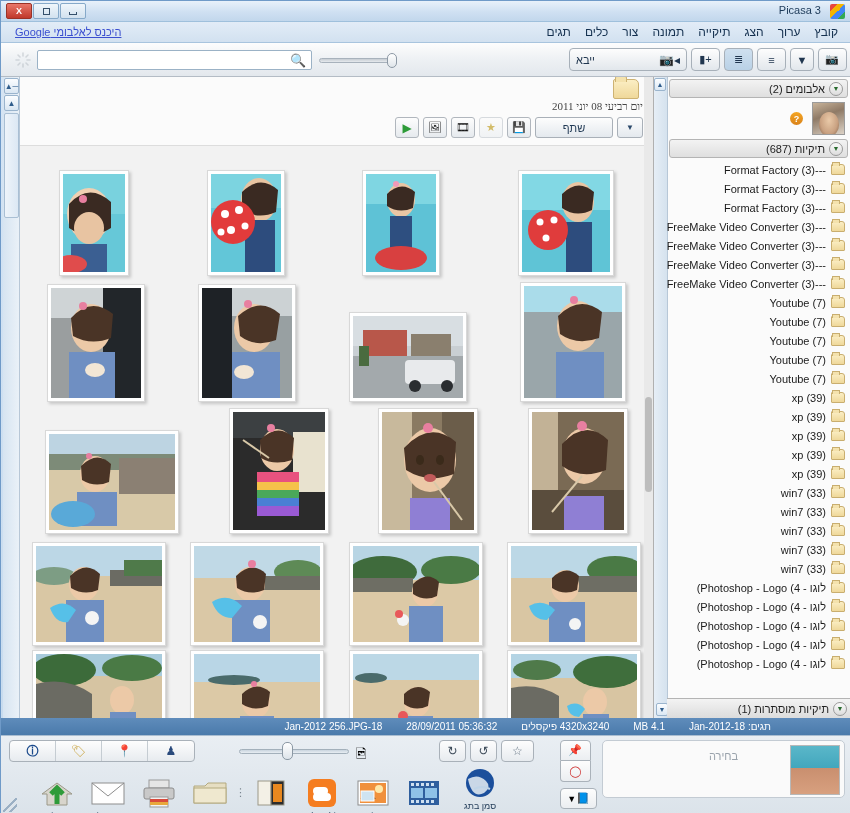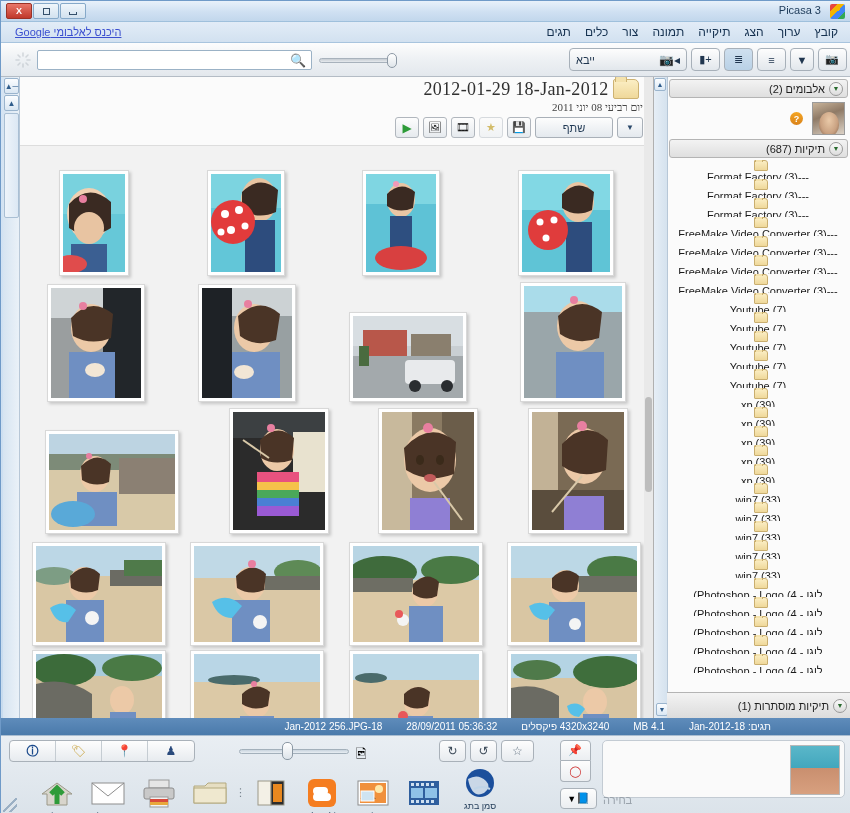--- a/index.html
+++ b/index.html
@@ -268,35 +268,35 @@
   .q-ico {
     width: 13px; height: 13px; border-radius: 50%;
     background: linear-gradient(180deg,#f5a623,#d9821a);
     color: #fff; font-size: 9px; font-weight: bold;
     display:flex;align-items:center;justify-content:center;
     margin-right: 4px;
   }
   .sb-item {
     height: 19px; display: flex; align-items: center; justify-content: flex-start;
     padding: 0 6px 0 4px; font-size: 11px; color: #1b1b1b;
-    white-space: nowrap; overflow: hidden; flex-direction: column;
+    white-space: nowrap; overflow: hidden;
   }
   .sb-item.sel { background: #8d8d8d; color: #fff; }
   .fold-sm {
     display: inline-block; width: 14px; height: 11px; margin-left: 5px;
     background: linear-gradient(180deg,#fbeec4,#efd89a);
     border: 1px solid #c9ae6f; border-radius: 1px 3px 1px 1px;
     position: relative; flex: none;
   }
   .fold-sm:before {
     content:''; position:absolute; left:0px; top:-3px; width:6px;height:3px;
     background:#f4e2ad; border:1px solid #c9ae6f; border-bottom:none;
   }
   .sb-bottom {
-    position: absolute; bottom: 0; right: 0; width: 184px; height: 26px;
+    position: absolute; bottom: 0; right: 0; width: 184px; height: 20px;
     background: linear-gradient(180deg,#f3f3f3,#dcdcdc);
     border-top: 1px solid #b4b4b4;
     display: flex; align-items: center; padding: 0 4px;
     font-size: 11px; color: #1f1f1f;
   }
 
   
   .statusbar {
     position: absolute; left: 0; top: 717px; width: 850px; height: 17px;
     background: linear-gradient(180deg,#5f8cbb 0%,#4a7aab 100%);
@@ -357,22 +357,22 @@
   .dots { width: 10px; color: #7a8590; font-size: 11px; text-align:center; padding-bottom: 22px;}
 
   .tray {
     position: absolute; right: 6px; top: 4px; width: 285px; height: 70px;
   }
   .tray-box {
     position: absolute; left: 42px; top: 0; width: 243px; height: 58px;
     background: #fafafa; border: 1px solid #c3cbd3; border-radius: 5px;
   }
   .tray-label {
-    position: absolute; left: 0; right: 0; top: 9px; text-align: left;
-    font-size: 11px; color: #9aa3ac; direction: rtl; margin-top: 44px;
+    position: absolute; left: 0; right: 0; top: 9px; text-align: center;
+    font-size: 11px; color: #9aa3ac; direction: rtl;
   }
   .tray-thumb {
     position: absolute; right: 4px; top: 4px; width: 50px; height: 50px;
     border: 1px solid #b8b8b8;
     background: linear-gradient(180deg,#5ab7c9 0%, #43a7bd 45%, #c98f6f 46%, #d8a07f 100%);
   }
   .tray-btns { position: absolute; left: 0; top: 0; }
   .tray-btns .tb2 {
     width: 31px; height: 21px; border: 1px solid #aab2ba;
     background: linear-gradient(180deg,#fdfdfd,#ebeef1);
@@ -475,21 +475,20 @@
 
       <div class="grid-header">
         <div class="sync-wrap">
           
           
         </div>
 
         <div class="album-title-wrap">
           <div>
             <span class="folder-ico"></span>
-            <span class="album-title">2012-01-29 18-Jan-2012</span>
           </div>
           <div class="album-date">יום רביעי 08 יוני 2011</div>
         </div>
 
         <div class="album-actions">
           <div class="share-drop">▼</div>
           <div class="share-btn">שתף</div>
           <div class="act-btn">💾</div>
           <div class="act-btn ghost">★</div>
           <div class="act-btn">🎞</div>

